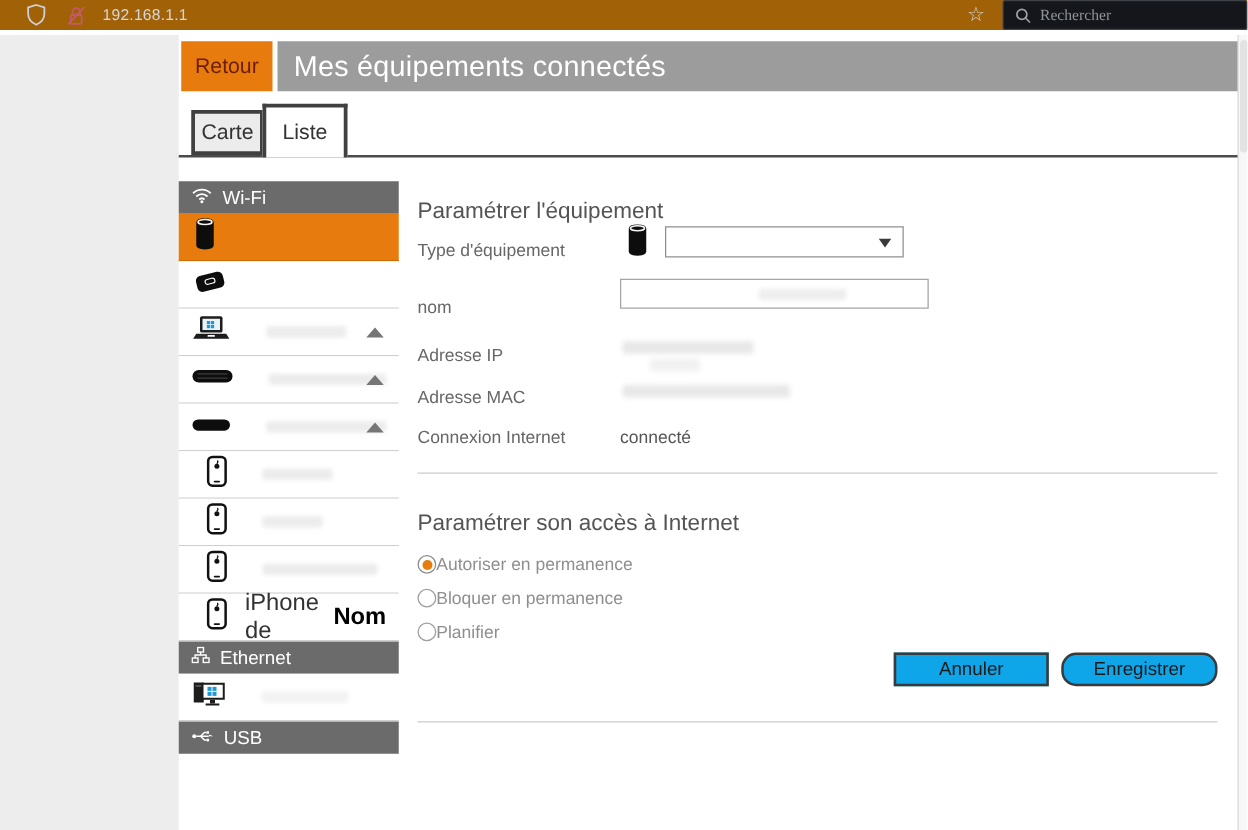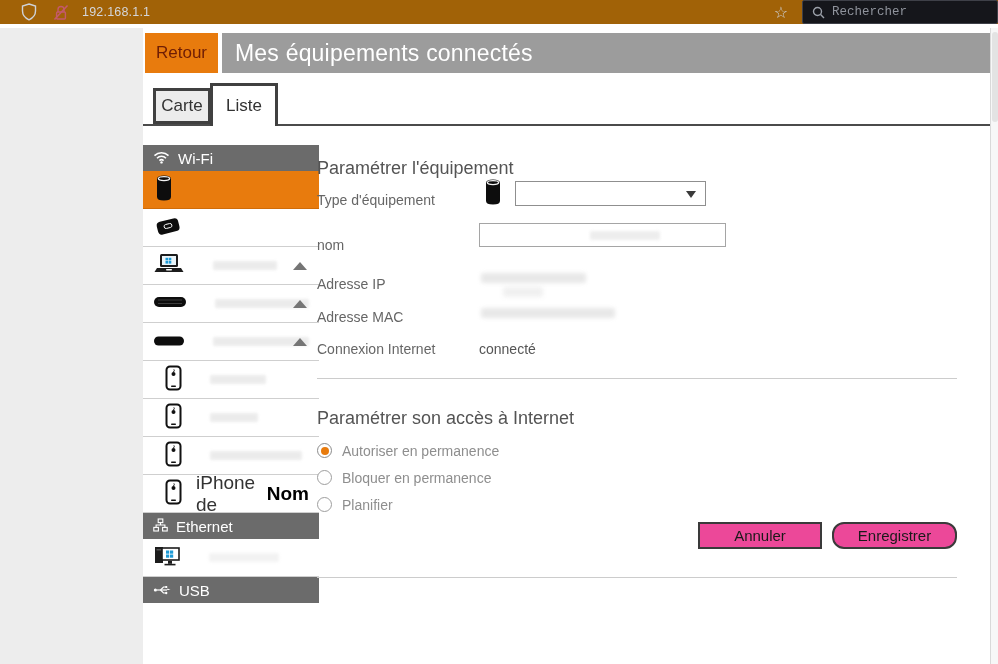--- a/index.html
+++ b/index.html
@@ -11,21 +11,21 @@
     background:#a16207; display:flex; align-items:center; }
   .bb-icon { display:flex; align-items:center; justify-content:center; }
   .shield { margin-left:20px; width:18px; }
   .lock { margin-left:14px; width:18px; }
   .url-text { margin-left:12px; color:#d4d6db; font-size:12.5px; letter-spacing:.2px; }
   .bb-spacer { flex:1; }
   .star { color:#cfd2d8; font-size:16px; margin-right:14px; cursor:pointer; }
   .search-box { width:196px; height:24px; margin-right:0; background:#15161b;
     border:1px solid #3e4048; border-radius:2px; display:flex; align-items:center; }
   .search-box input { background:transparent; border:none; outline:none; color:#c8cad0;
-    font-size:12.5px; width:150px; font-family:Liberation Mono, monospace; }
+    font-size:12.5px; width:150px; font-family:Liberation Serif, serif; }
   .search-box input::placeholder { color:#8f939c; opacity:1; }
   .search-glyph { margin:0 7px 0 9px; }
 
   
   .left-col { position:absolute; left:0; top:28px; width:143px; height:636px; background:#ededed; }
   .scrollbar { position:absolute; left:990px; top:28px; width:8px; height:636px;
     background:#f7f7f7; border-left:1px solid #d9d9d9; }
   .scroll-thumb { position:absolute; left:1px; top:4px; width:6px; height:90px; background:#e3e3e3; border-radius:3px; }
 
   
@@ -52,47 +52,47 @@
   .sb-item.selected { background:#e87b0d; border-bottom:1px solid #d06c08; }
   .sb-arrow { position:absolute; right:12px; width:0; height:0;
     border-left:7px solid transparent; border-right:7px solid transparent;
     border-bottom:8px solid #757575; }
   .smudge { height:9px; background:#dcdcdc; border-radius:2px; filter:blur(1.6px);
     opacity:.55; margin-left:28px; }
   .iphone-label { margin-left:14px; font-size:19px; color:#333; }
   .iphone-name { font-weight:bold; color:#000; margin-left:5px; }
 
   
-  .main { position:absolute; left:317px; top:152px; width:640px; height:440px; z-index:1;text-decoration:underline; }
+  .main { position:absolute; left:334px; top:152px; width:640px; height:440px; z-index:1;text-decoration:underline; }
   .section-title { position:absolute; left:0; font-size:18px; color:#545454; }
   .f-label { position:absolute; left:0; font-size:14px; color:#666; }
   .f-value { position:absolute; left:162px; font-size:14px; color:#555; }
   .type-icon { position:absolute; left:165px; top:26px; }
   .dropdown { position:absolute; left:198px; top:29px; width:191px; height:25px;
     background:#fff; border:1px solid #8f8f8f; cursor:pointer; }
   .dd-arrow { position:absolute; right:9px; top:9px; width:0; height:0;
     border-left:5.5px solid transparent; border-right:5.5px solid transparent;
     border-top:7px solid #3a3a3a; }
   .text-input { position:absolute; left:162px; top:71px; width:247px; height:24px;
     background:#fff; border:1px solid #a5a5a5; }
   .input-smudge { position:absolute; left:110px; top:7px; width:70px; height:9px;
     background:#e6e6e6; border-radius:2px; filter:blur(1.8px); opacity:.7; }
   .val-smudge { position:absolute; height:10px; background:#e2e2e2; border-radius:2px;
     filter:blur(2px); opacity:.8; }
   .divider { position:absolute; left:0; width:640px; height:1px; background:#ccc; }
 
-  .radio-row { position:absolute; left:0; display:flex; align-items:flex-start; gap:10px; cursor:pointer; }
+  .radio-row { position:absolute; left:0; display:flex; align-items:flex-end; cursor:pointer; }
   .radio { width:15px; height:15px; border-radius:50%; border:1px solid #9e9e9e;
     background:#fff; position:relative; }
   .radio.selected::after { content:""; position:absolute; left:2.5px; top:2.5px;
     width:8px; height:8px; border-radius:50%; background:#e87b0d; }
   .radio.selected { border-color:#8c8c8c; }
   .radio-label { font-size:14px; color:#8e8e8e; }
 
-  .btn { position:absolute; height:27px; background:#ec4899; border:2px solid #3a3a3a;
+  .btn { position:absolute; height:27px; background:#0ea5e9; border:2px solid #3a3a3a;
     font-size:15px; color:#1a1a1a; display:flex; align-items:center; justify-content:center;
     cursor:pointer; font-family:"Liberation Sans",sans-serif; }
   .btn-cancel { left:381px; top:370px; width:124px; }
   .btn-save { left:515px; top:370px; width:125px;border-radius:12px; }
 </style>
 </head>
 <body>
 
 <div class="browser-bar">
   <span class="bb-icon shield">

